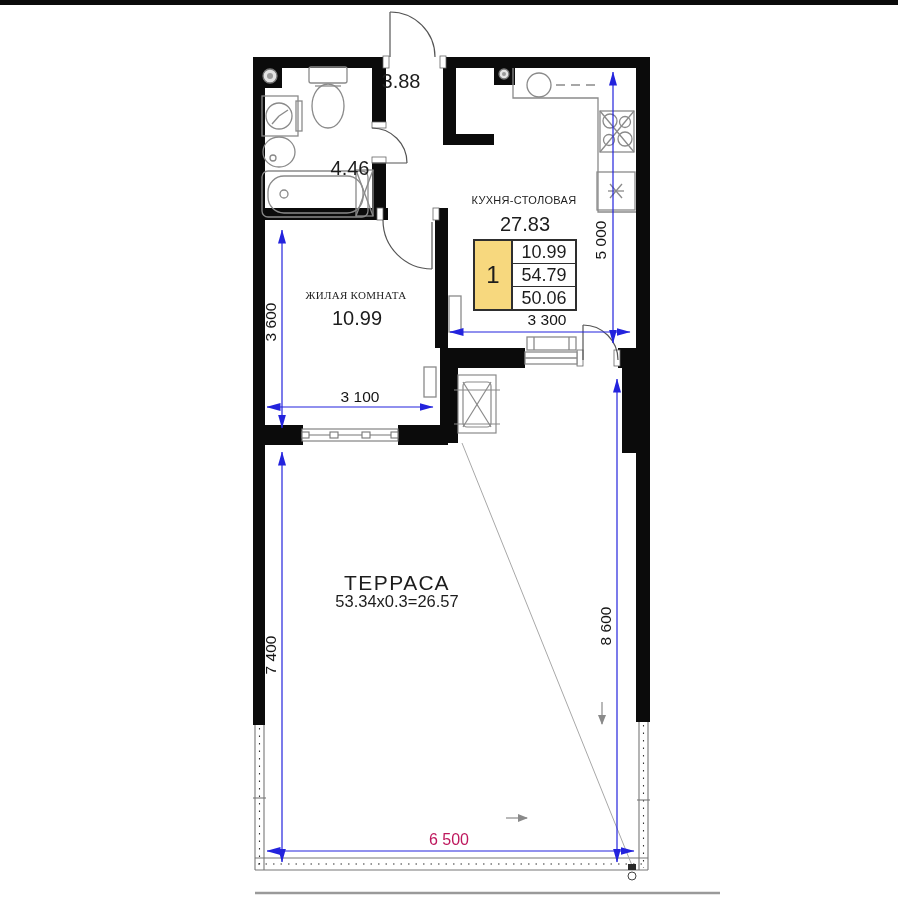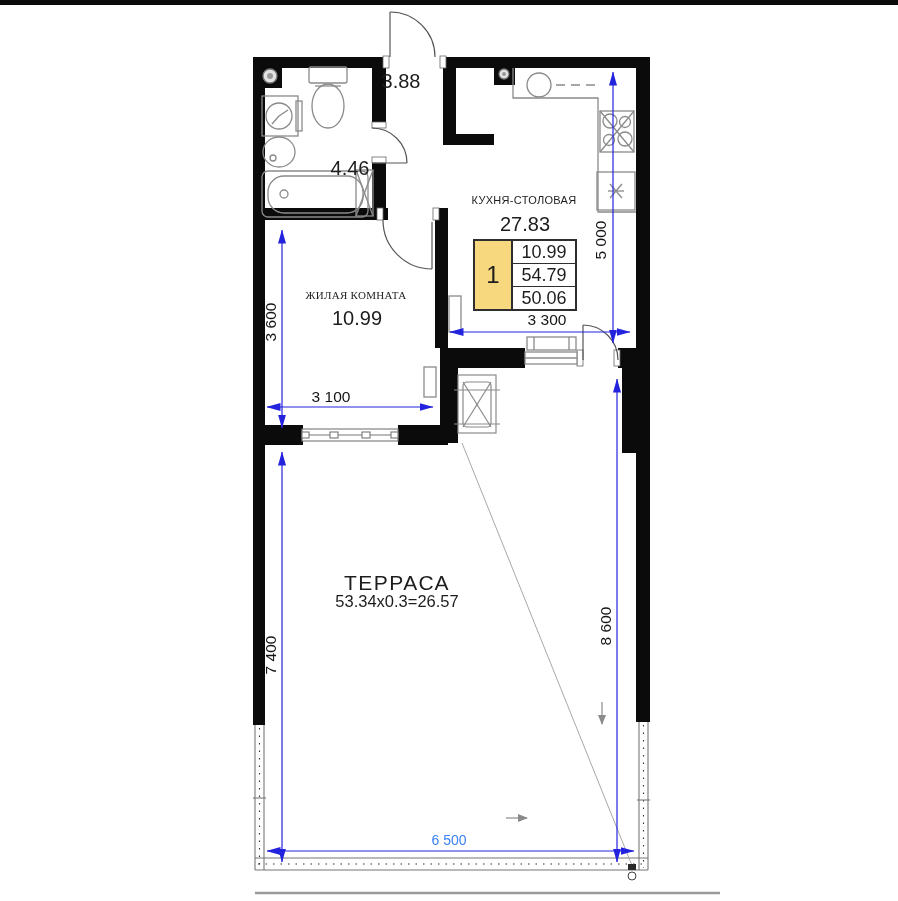--- a/index.html
+++ b/index.html
@@ -10,21 +10,21 @@
   }
   .plan svg{position:absolute;left:0;top:0;}
   .lbl{
     position:absolute;transform:translate(-50%,-50%);
     color:#161616;white-space:nowrap;line-height:1;z-index:5;
   }
   .lbl.rot{transform:translate(-50%,-50%) rotate(-90deg);}
   .room-name{font-size:11px;color:#1d1d1d;}
   .room-area{font-size:20px;color:#1d1d1d;}
   .dim{font-size:15.5px;color:#141414;}
-  .dim-big{font-size:14px;color:#3b82f6;}
+  .dim-big{font-size:16px;color:#be185d;}
   
   .info-box{
     position:absolute;left:473px;top:239px;width:104px;height:72px;
     display:flex;border:2px solid #2e2e2e;background:#fff;z-index:6;box-sizing:border-box;
   }
   .info-box .num-cell{
     width:38px;background:#f7d87e;border-right:2px solid #2e2e2e;
     display:flex;align-items:center;justify-content:center;
     font-size:24px;color:#1d1d1d;box-sizing:border-box;
   }
@@ -257,21 +257,21 @@
 
   <div class="lbl room-name" style="left:356px;top:295px;letter-spacing:0.3px;font-family:Liberation Serif, serif;">ЖИЛАЯ КОМНАТА</div>
   <div class="lbl room-area" style="left:357px;top:318px;">10.99</div>
 
   <div class="lbl room-name" style="left:397px;top:582px;letter-spacing:1.5px;font-size:21px;">ТЕРРАСА</div>
   <div class="lbl room-name" style="left:397px;top:601px;font-size:16.5px;">53.34x0.3=26.57</div>
 
   <div class="lbl dim rot" style="left:601px;top:240px;">5 000</div>
   <div class="lbl dim" style="left:540px;top:320px;margin-left:7px;">3 300</div>
   <div class="lbl dim rot" style="left:271px;top:322px;">3 600</div>
-  <div class="lbl dim" style="left:331px;top:397px;">3 100</div>
+  <div class="lbl dim" style="left:360px;top:397px;">3 100</div>
   <div class="lbl dim rot" style="left:271px;top:655px;">7 400</div>
   <div class="lbl dim rot" style="left:606px;top:626px;">8 600</div>
   <div class="lbl dim-big" style="left:449px;top:840px;">6 500</div>
 
   <div class="info-box">
     <div class="num-cell">1</div>
     <div class="vals">
       <div>10.99</div>
       <div>54.79</div>
       <div>50.06</div>

